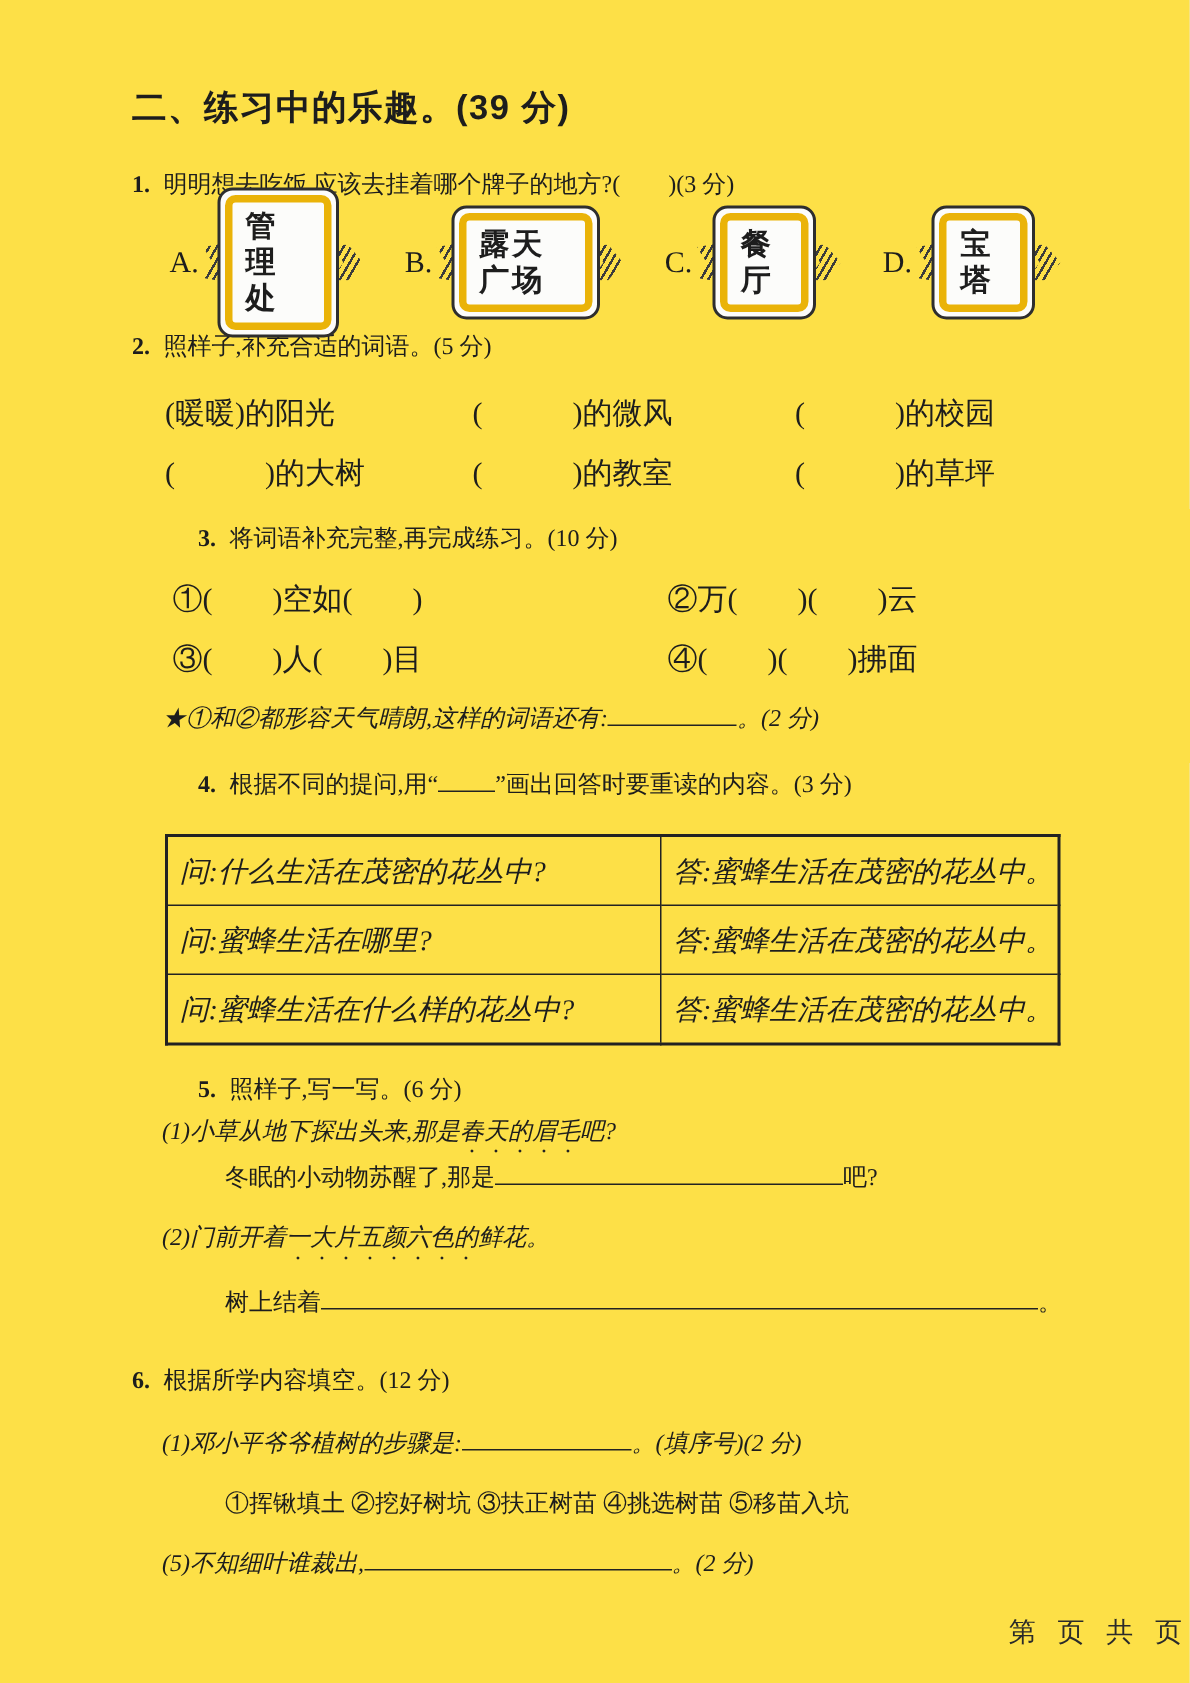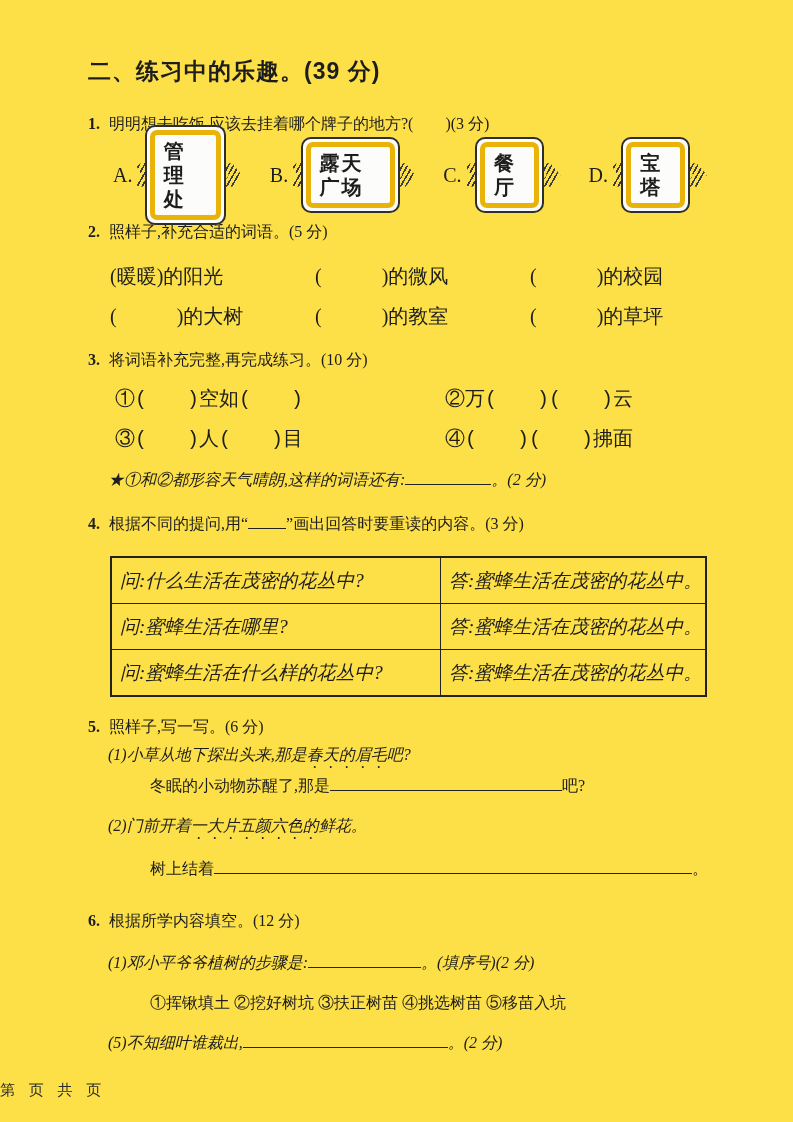--- a/index.html
+++ b/index.html
@@ -24,21 +24,21 @@
     font-size:23px;
     line-height:30px;
     letter-spacing:1px;
   }
 
   .line{font-size:16px;line-height:28px;white-space:nowrap;}
   .q-num{font-weight:700;margin-right:9px;}
   .mt24{margin-top:24px;}
   .mt20{margin-top:24px;}
   .mt18{margin-top:18px;}
-  .mt16{margin-top:16px;}
+  .mt16{margin-top:16px;margin-left:44px;}
   .mt14{margin-top:14px;}
   .mt12{margin-top:12px;}
   .mt10{margin-top:0;}
   .indent1{margin-left:20px;font-style:italic;}
   .indent2{margin-left:62px;}
 
   
   .options-row{
     margin-top:12px;margin-left:25px;height:50px;
     display:flex;align-items:center;gap:28px;
@@ -78,21 +78,21 @@
   }
 
   
   .q2-row{
     display:grid;grid-template-columns:205px 215px auto;
     margin-left:22px;font-size:20px;line-height:28px;white-space:nowrap;
   }
   .q3-grid{
     display:grid;grid-template-columns:330px auto;row-gap:12px;
     margin-left:27px;margin-top:12px;
-    font-size:20px;line-height:28px;white-space:nowrap;font-family:Liberation Mono, monospace;
+    font-size:20px;line-height:28px;white-space:nowrap;
   }
 
   
   .blank{
     display:inline-block;
     height:0.92em;
     border-bottom:1.6px solid #222;
   }
   .blank-star{width:86px;}
   .blank-q4{width:38px;border-bottom-width:1.8px;}
@@ -123,22 +123,22 @@
     padding:2px 4px 2px 8px;
     font-size:19px;
     white-space:nowrap;
     overflow:hidden;
   }
   .q4-table .col-q{width:316px;}
   .q4-table{border:2px solid #222;}
 
   .footer{
     position:absolute;left:0;right:0;bottom:22px;
-    text-align:left;
-    font-size:15px;
+    text-align:right;
+    font-size:18px;
     letter-spacing:5px;
     color:#2a2a2a;
   }
 </style>
 </head>
 <body>
 
 <div class="page">
   <div class="content">
 

